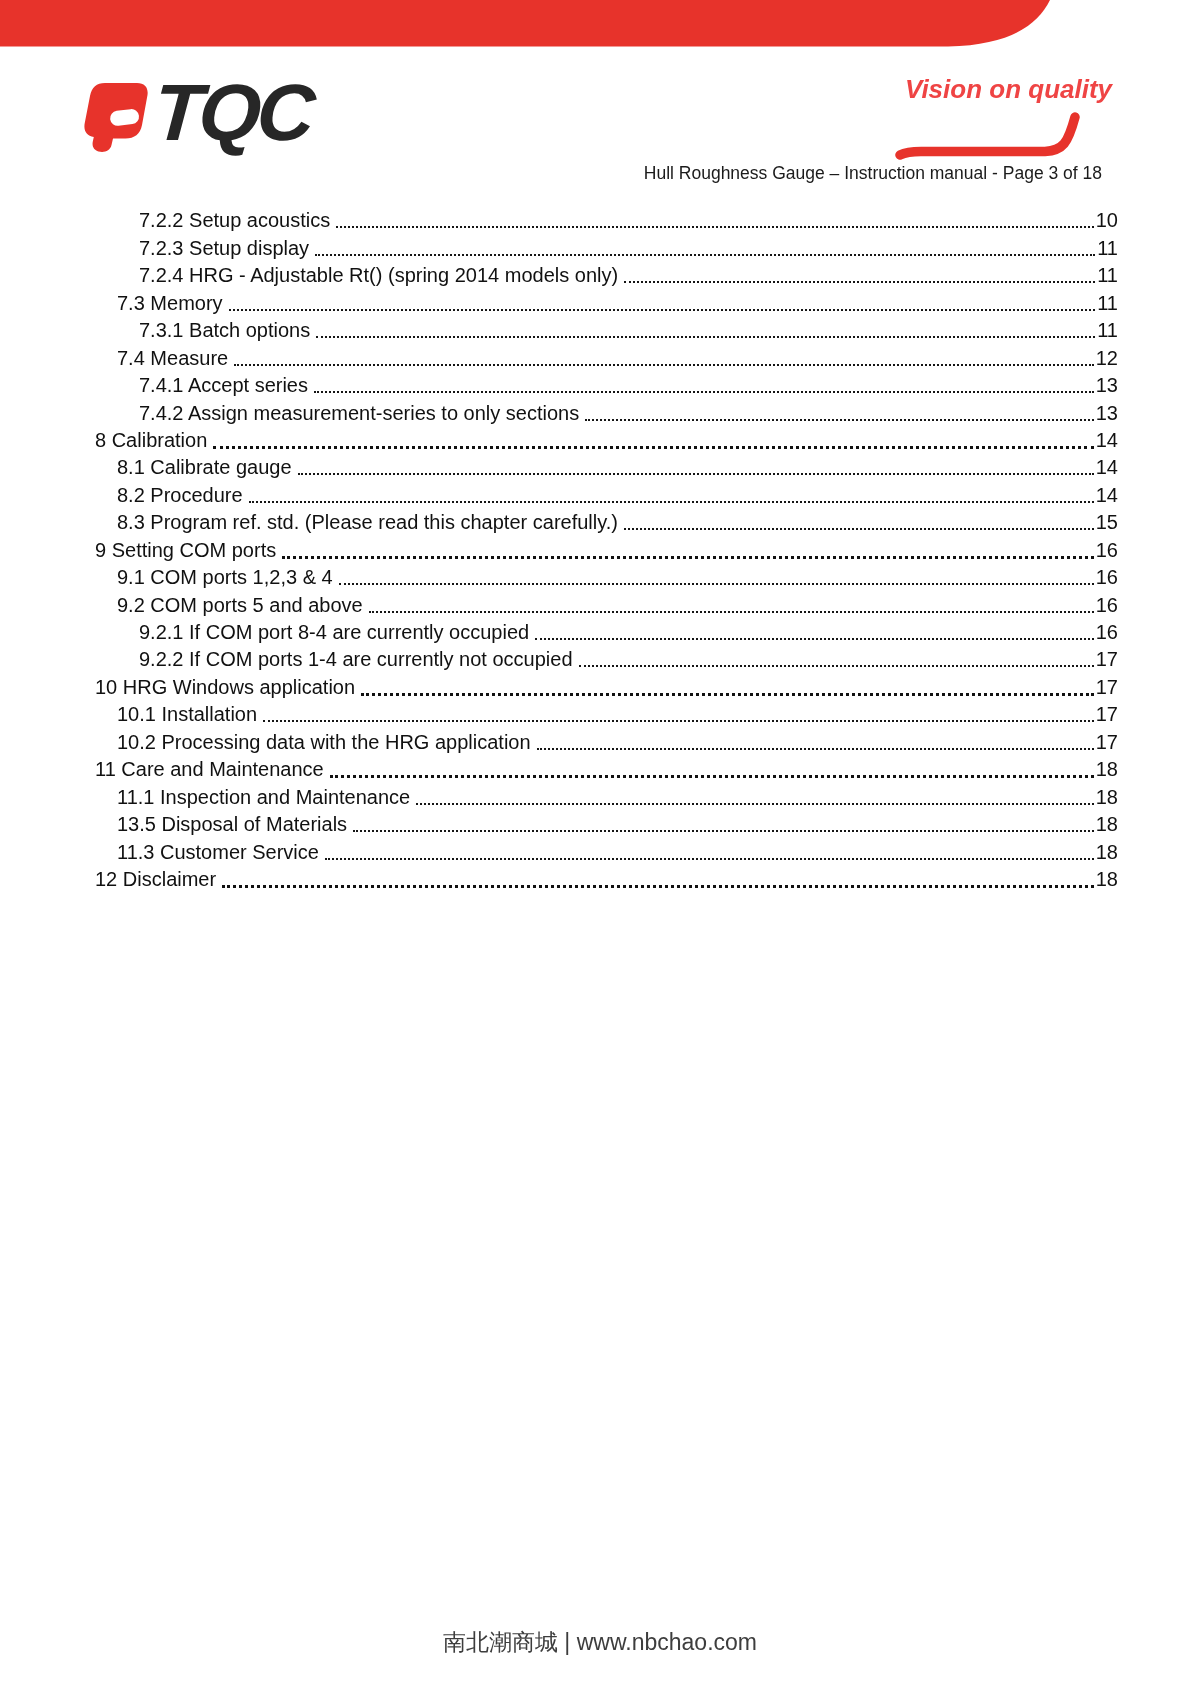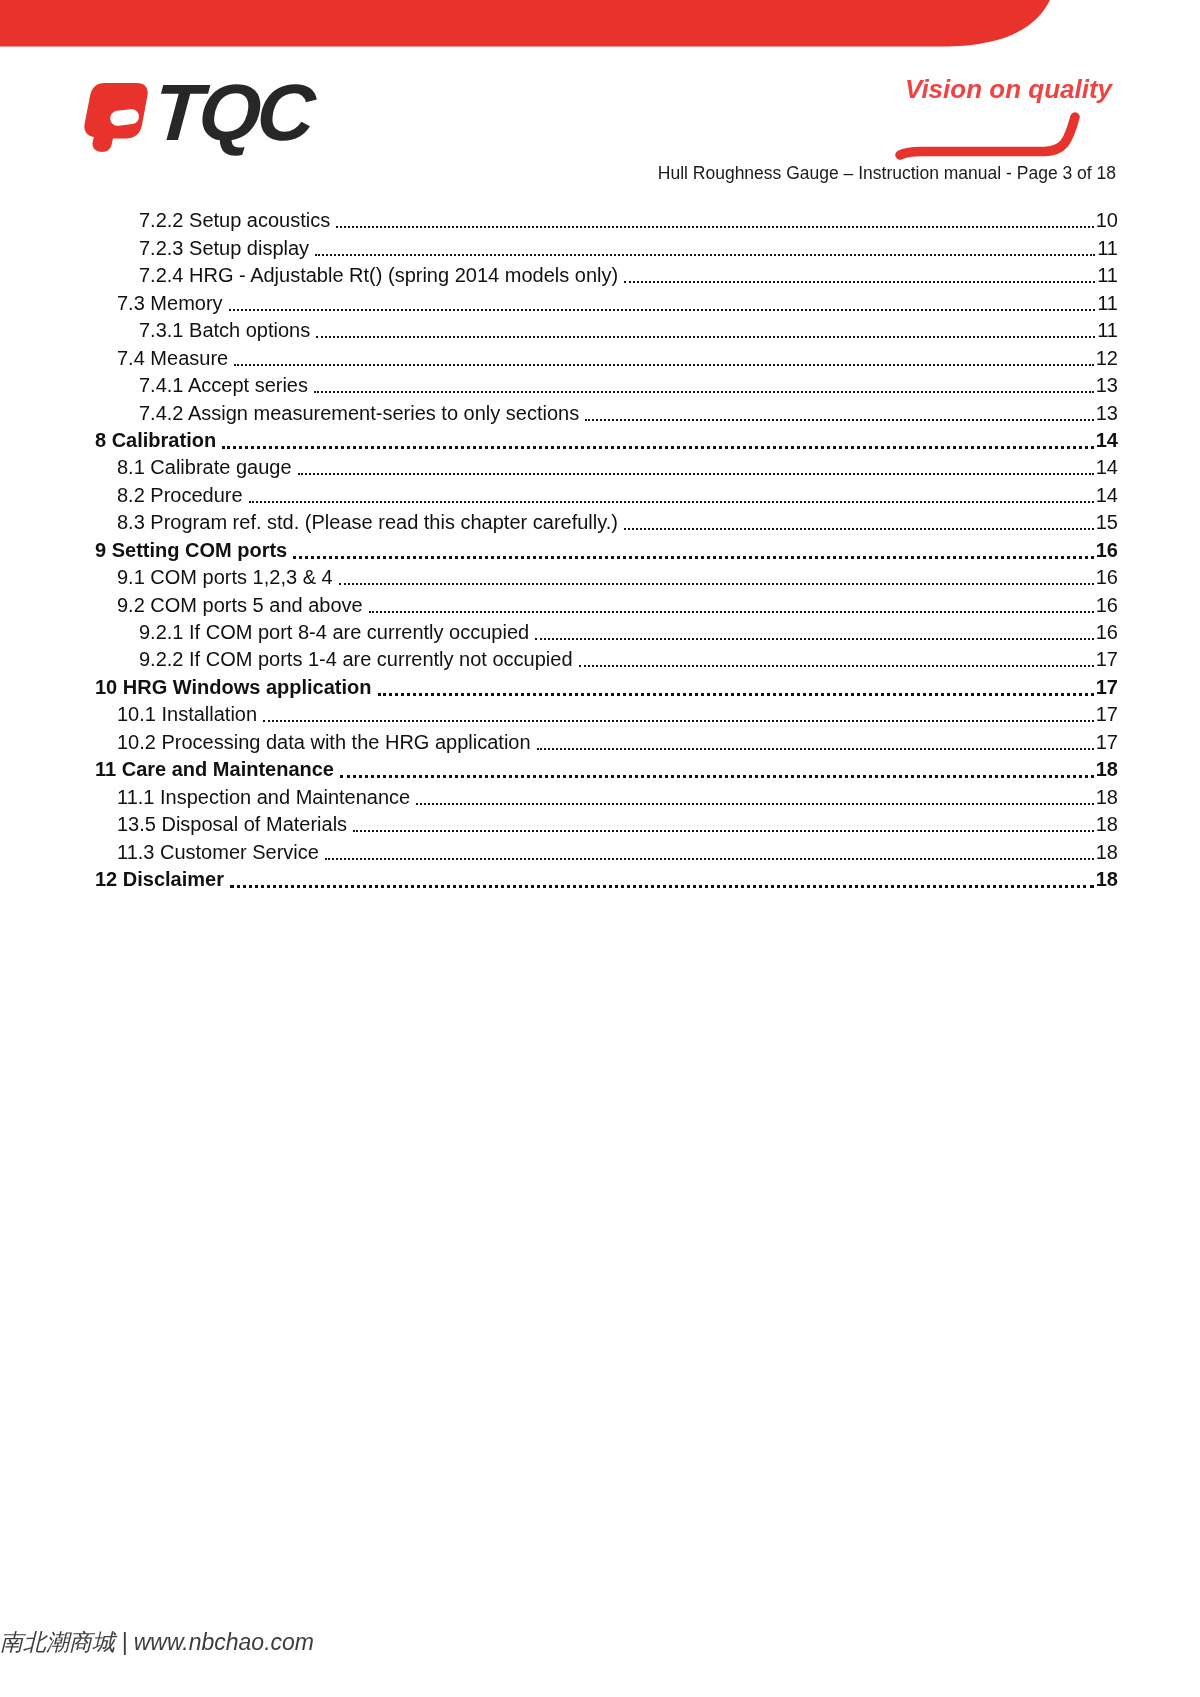--- a/index.html
+++ b/index.html
@@ -28,47 +28,47 @@
   
   .tagline-wrap { position: absolute; top: 74px; left: 893px; width: 215px; }
   .tagline {
     font-size: 26px; font-weight: bold; font-style: italic;
     color: #ef4444; white-space: nowrap; text-align: left; padding-left: 12px;
   }
   .tagline-swoosh { display: block; margin-top: 2px; width: 200px; height: 58px; }
 
   
   .header-meta {
-    position: absolute; top: 163px; right: 84px;
+    position: absolute; top: 163px; right: 98px;
     font-size: 17.5px; color: #1b1b1b; white-space: nowrap;
   }
 
   
   .toc { position: absolute; top: 206px; left: 85px; right: 82px; }
   .toc-row {
     display: flex; align-items: flex-end;
     height: 27.45px; font-size: 20px; line-height: 26px; white-space: nowrap;
   }
-  .toc-row.bold { font-weight: bold; }
+  .toc-row.bold { font-weight: normal; }
   .toc-row.level-1 .toc-label { padding-left: 10px; }
   .toc-row.level-2 .toc-label { padding-left: 32px; }
   .toc-row.level-3 .toc-label { padding-left: 54px; }
   .toc-dots {
     flex: 1 1 auto;
     border-bottom: 2px dotted #151515;
     margin: 0 2px 5px 6px;
     min-width: 20px;
   }
   .toc-row.bold .toc-dots { border-bottom: 3px dotted #111111; margin-bottom: 4px; }
   .toc-page { flex: 0 0 auto; }
 
   
   .footer {
     position: absolute; top: 1627px; left: 0; right: 0;
-    font-size: 23px; color: #3d3d3d; font-style: italic;
+    text-align: center; font-size: 23px; color: #3d3d3d;
   }
 </style>
 </head>
 <body>
 
 <div class="page">
 
   <svg class="top-banner" viewBox="0 0 1200 52" preserveAspectRatio="none">
     <path d="M0,0 H1050 C1038,24 1012,45 948,46.5 H0 Z" fill="#e7332b"></path>
   </svg>

